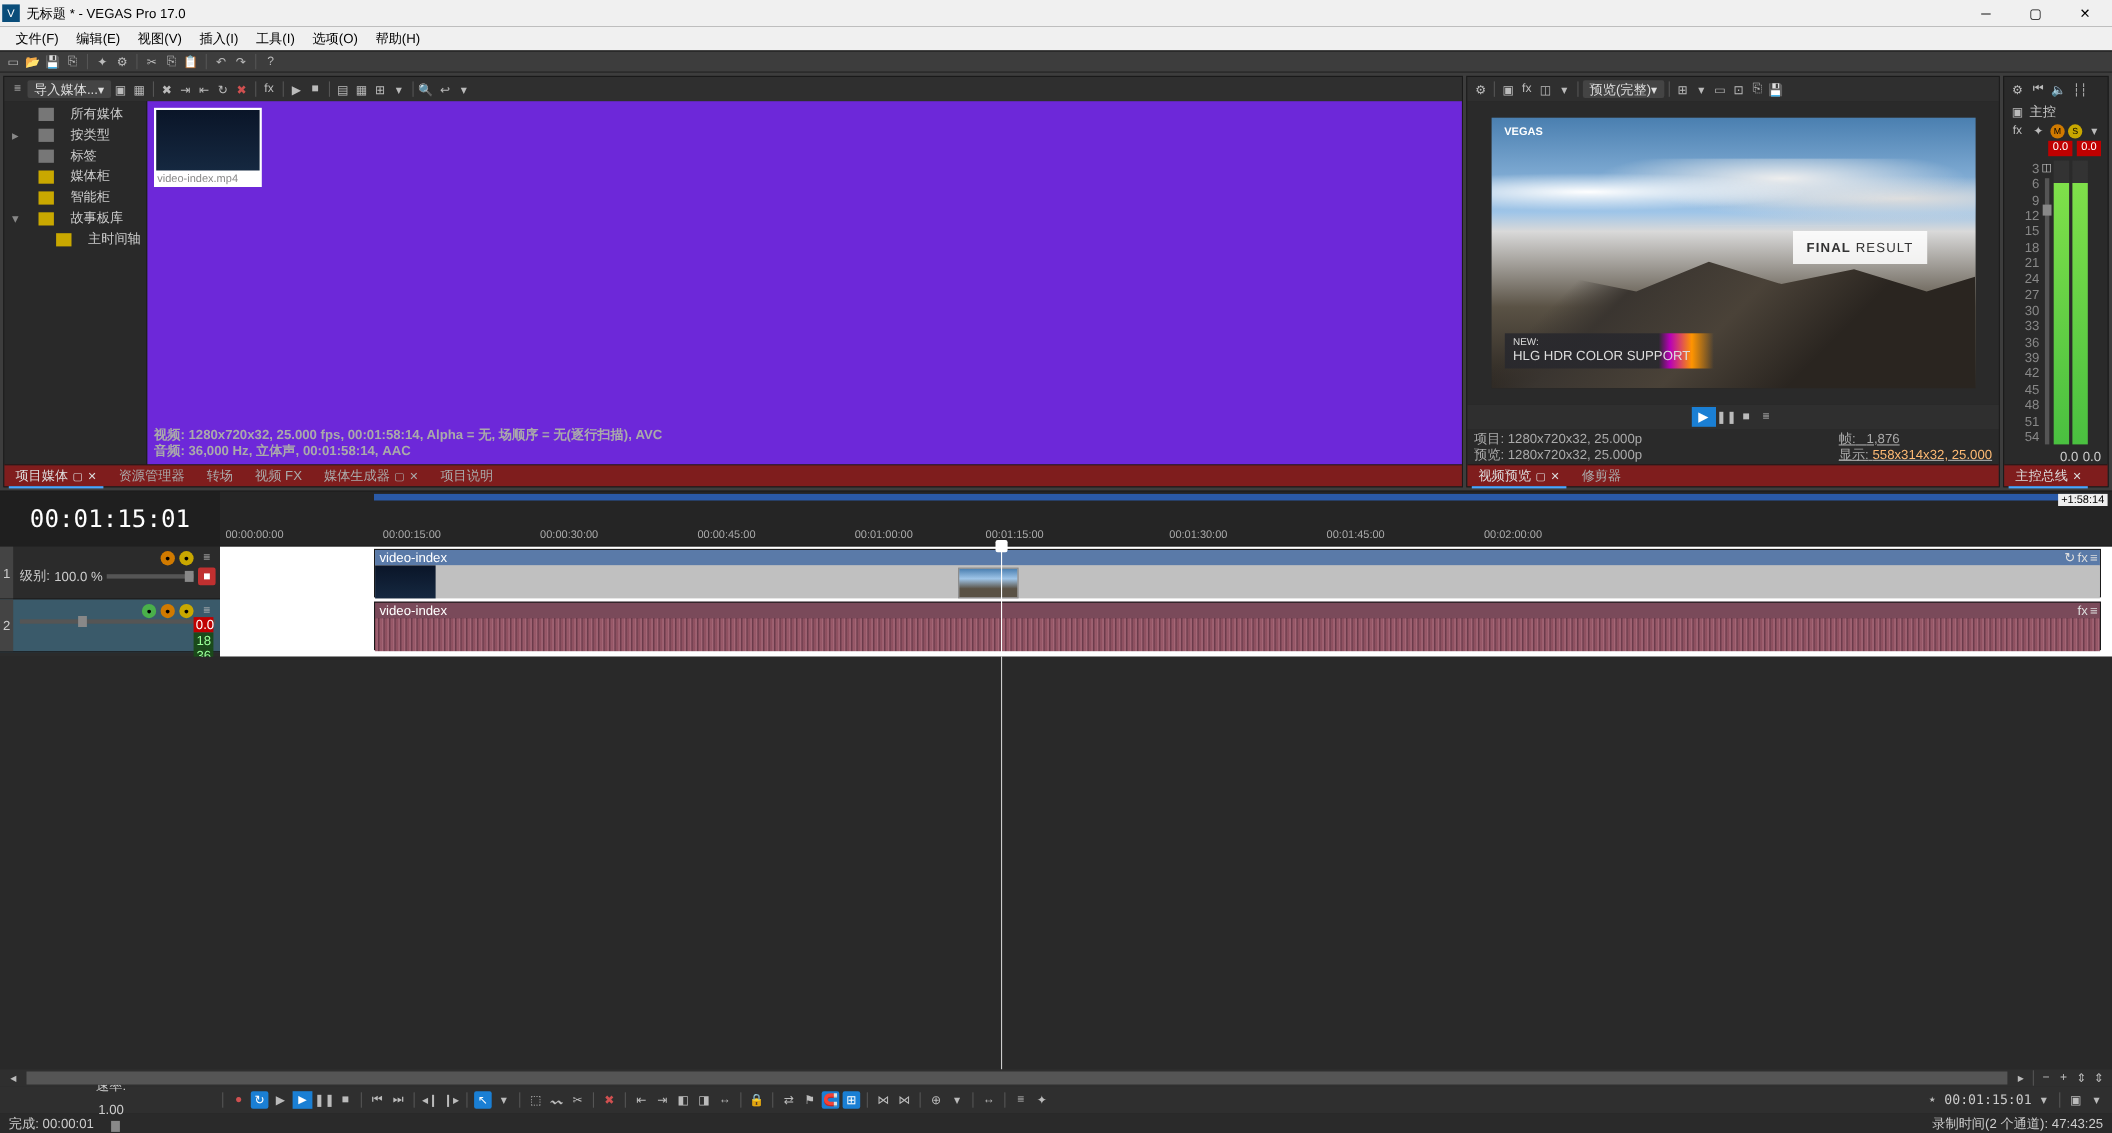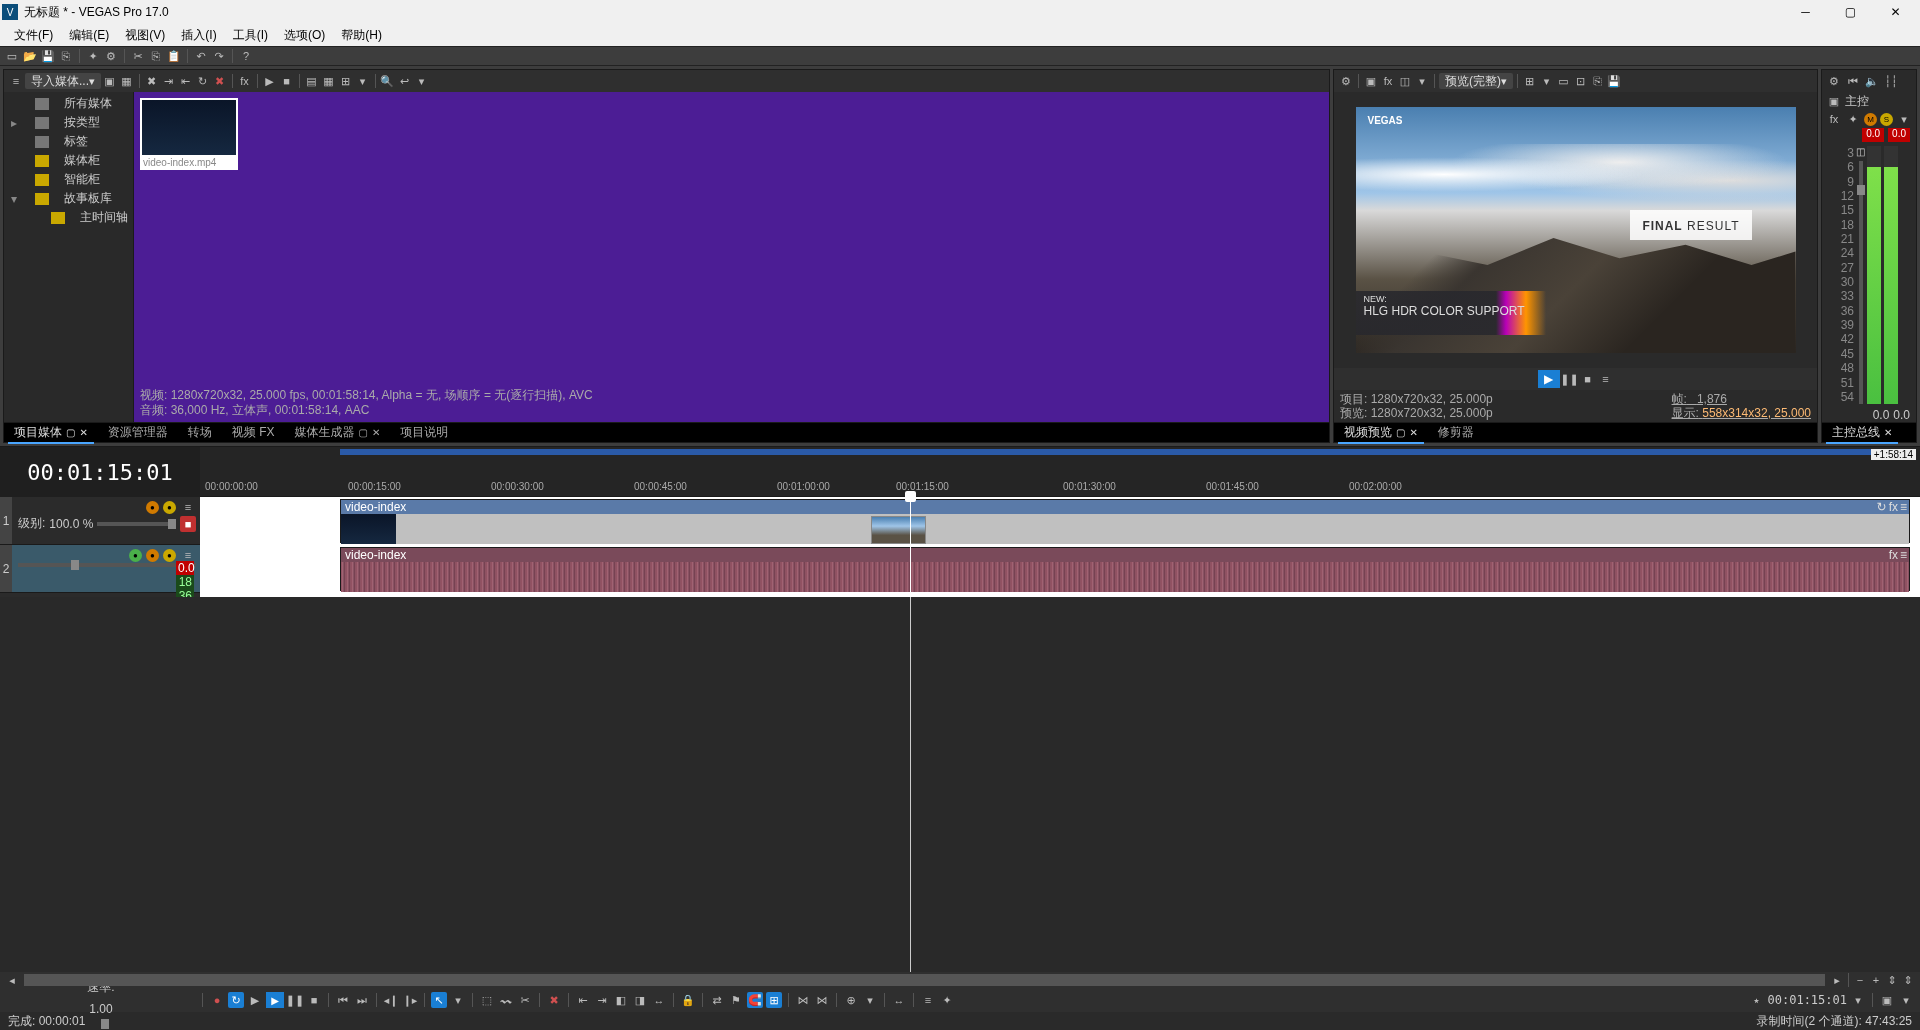--- a/index.html
+++ b/index.html
@@ -19,41 +19,41 @@
 .mediaP { flex:1; }
 .prevP { flex:0 0 485px; }
 .meterP { flex:0 0 95px; }
 .ptbar { height:22px; background:#2f2f2f; display:flex; align-items:center; padding:0 4px; gap:1px; flex-wrap:nowrap; overflow:hidden; }
 .mediabody { flex:1; display:flex; }
 .tree { width:130px; background:#292929; border-right:1px solid #1a1a1a; padding:2px; }
 .tree .nd { display:flex; align-items:center; gap:15px; padding:1px 2px; white-space:nowrap; }
 .tree .tw { width:12px; text-align:center; color:#888; }
 .tree .fic { width:14px; height:12px; background:#c9a800; display:inline-block; }
 .tree .fic.g { background:#777; }
-.thumbs { flex:1; background:#4c1d95; padding:6px; position:relative; }
+.thumbs { flex:1; background:#6d28d9; padding:6px; position:relative; }
 .thumb { width:98px; background:#fff; padding:2px; display:inline-block; }
 .thumb .img { width:94px; height:55px; background:linear-gradient(180deg,#0a1528 0%,#152840 100%); }
 .thumb .cap { font-size:10px; color:#888; padding:2px 1px 0 1px; white-space:nowrap; overflow:hidden; }
-.mediaInfo { position:absolute; bottom:4px; left:6px; color:#aaa; font-size:12px; line-height:15px; }
+.mediaInfo { position:absolute; bottom:4px; left:6px; color:#aaa; font-size:12px; line-height:15px;font-weight:bold; }
 .preview { flex:1; background:#2a2a2a; padding:10px; display:flex; align-items:center; justify-content:center;text-decoration:underline; }
 .vid { width:440px; height:246px; background:linear-gradient(180deg,#4a7fb0 0%,#9fc5e8 35%,#d9d9d9 42%,#5a5245 70%,#2a2520 100%); position:relative; overflow:hidden; }
 .vid .clouds { position:absolute; top:15%; left:0; right:0; height:25%; background:radial-gradient(ellipse at 20% 50%,#fff 0%,transparent 40%),radial-gradient(ellipse at 60% 30%,#eee 0%,transparent 45%),radial-gradient(ellipse at 85% 60%,#ddd 0%,transparent 40%); }
 .vid .mtn { position:absolute; bottom:0; left:0; right:0; height:55%; background:linear-gradient(135deg,transparent 20%,#3a3530 30%,#4a4238 50%,#2a2520 70%); clip-path:polygon(0 100%,0 40%,15% 25%,30% 35%,45% 15%,60% 30%,75% 20%,90% 35%,100% 25%,100% 100%); }
 .vid .tag { position:absolute; top:8px; left:12px; color:#fff; font-size:10px; font-weight:bold; }
 .vid .fres { position:absolute; top:42%; right:10%; background:rgba(255,255,255,.85); color:#333; padding:6px 12px; font-size:16px; letter-spacing:1px; }
 .vid .fres b { font-weight:700; }
-.vid .stripe { position:absolute; bottom:18px; left:0; width:200px; height:44px; background:linear-gradient(90deg,rgba(40,40,45,.9) 70%,#b800b8 75%,#ff9500 85%,transparent 95%); padding:3px 8px; color:#ddd; font-size:9px; }
+.vid .stripe { position:absolute; bottom:18px; left:12px; width:200px; height:32px; background:linear-gradient(90deg,rgba(40,40,45,.9) 70%,#b800b8 75%,#ff9500 85%,transparent 95%); padding:3px 8px; color:#ddd; font-size:9px; }
 .vid .stripe .t1 { font-size:9px; }
 .transport { height:22px; background:#2f2f2f; display:flex; align-items:center; justify-content:center; gap:2px; }
 .transport .play { width:22px; height:18px; background:#1a7fd4; color:#fff; display:flex; align-items:center; justify-content:center; }
 .prevInfo { height:32px; background:#2a2a2a; padding:2px 6px; display:flex; font-size:11px; color:#aaa; }
 .prevInfo .col { line-height:14px; }
 .prevInfo .c2 { margin-left:auto; text-align:left;text-decoration:underline; }
 .orange { color:#fdba74; }
-.tabs { height:20px; background:#000000; display:flex; align-items:center; border-top:1px solid #1a1a1a; }
+.tabs { height:20px; background:#7f1d1d; display:flex; align-items:center; border-top:1px solid #1a1a1a; }
 .tab { padding:2px 10px; color:#aaa; white-space:nowrap; position:relative; }
 .tab.act { color:#ddd; }
 .tab.act::after { content:""; position:absolute; bottom:-1px; left:4px; right:4px; height:2px; background:#4aa6ff; }
 .tab .pin { margin-left:4px; font-size:10px; }
 .tab .cls { margin-left:4px; font-size:10px; }
 
 .meterTop { height:22px; display:flex; align-items:center; padding:0 4px; gap:3px; }
 .meterTop2 { height:18px; display:flex; align-items:center; padding:0 4px; gap:3px; }
 .peaks { height:14px; display:flex; gap:4px; padding:0 6px; justify-content:flex-end; }
 .peak { background:#c00000; color:#fff; font-size:10px; padding:0 4px; }

